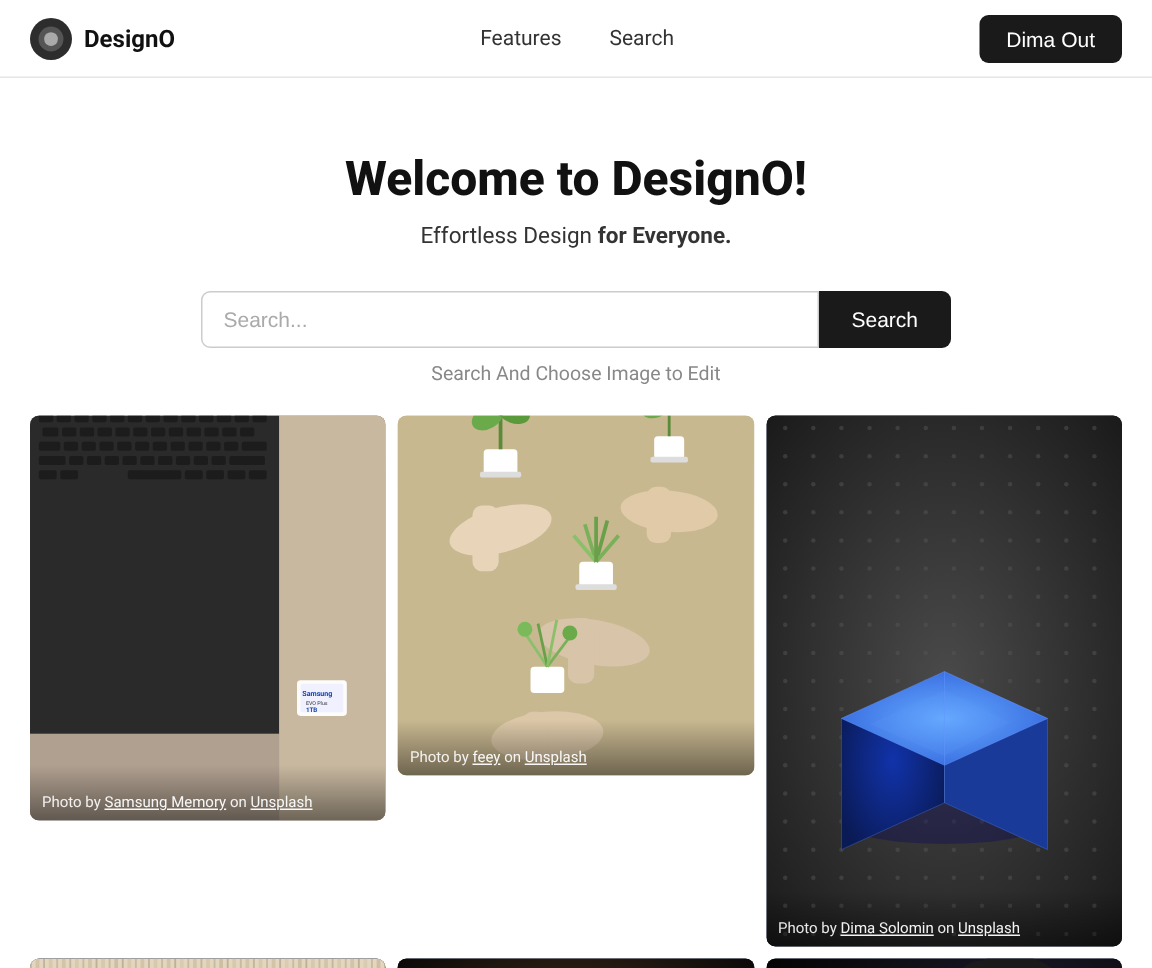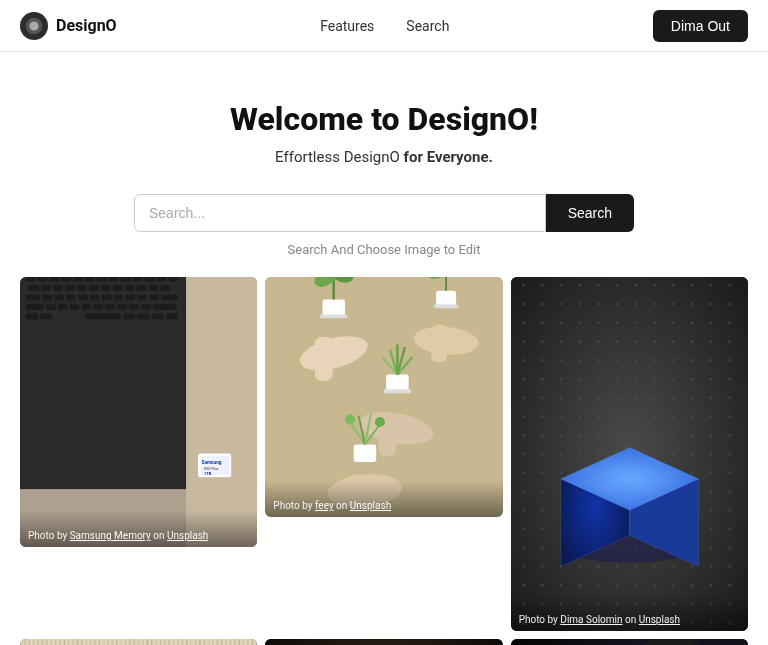--- a/index.html
+++ b/index.html
@@ -177,21 +177,21 @@
     <a>Features</a>
     <a>Search</a>
   </div>
 
   <button class="signout-btn">Dima Out</button>
 </nav>
 
 <section class="hero">
   <h1>Welcome to DesignO!</h1>
   <p>
-    <span>Effortless DesignO </span><strong>for Everyone.</strong>
+    <span>Effortless Design </span><strong>for Everyone.</strong>
   </p>
 </section>
 
 <div class="search-area">
   <div class="search-row">
     <input class="search-input" type="text" placeholder="Search..." style="">
     <button class="search-btn">Search</button>
   </div>
   <span class="search-hint">Search And Choose Image to Edit</span>
 </div>

